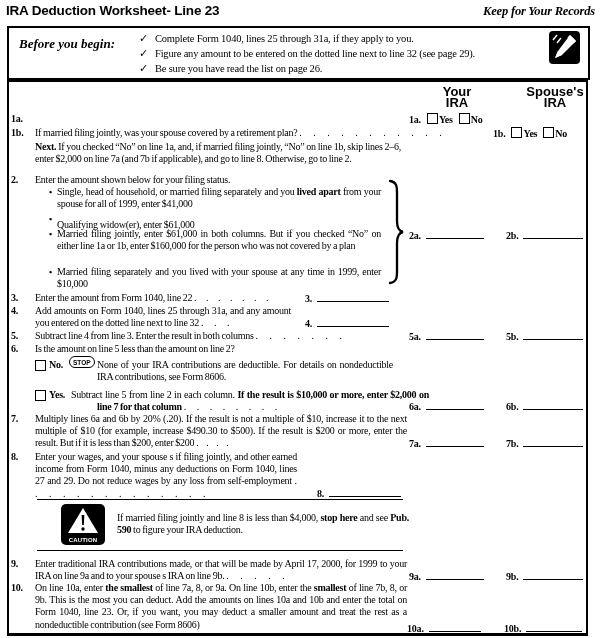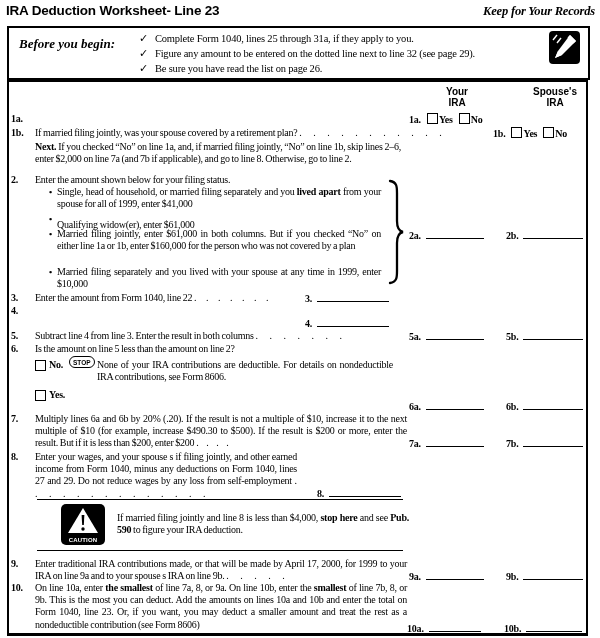--- a/index.html
+++ b/index.html
@@ -26,21 +26,21 @@
   .before-item { position:absolute; left:146px; font-size:10.5px; letter-spacing:-0.2px; white-space:nowrap;text-align:right; }
   .before-check { position:absolute; left:130px; font-size:11px; }
   .pencil-box { position:absolute; right:8px; top:3px; }
   
   .main-box {
     position:absolute; left:7px; top:80px; width:581px; height:556px;
     border:2px solid #000; border-bottom-width:3px; box-sizing:border-box;
   }
   .colhead {
     position:absolute; transform:translateX(-50%); text-align:center;
-    font-family:"Liberation Sans", sans-serif; font-weight:bold; font-size:10px; line-height:11px;
+    font-family:"Liberation Sans", sans-serif; font-weight:bold; font-size:13px; line-height:11px;
     white-space:pre-line;
   }
   .num  { position:absolute; font-weight:bold; font-size:10px; letter-spacing:-0.2px; }
   .txt  { position:absolute; font-size:10px; line-height:12.2px; letter-spacing:-0.25px; word-spacing:-0.4px; }
   .just { text-align:justify; }
   .nowrap { white-space:nowrap; }
   .dots { word-spacing:4px; letter-spacing:0; }
   .entry { position:absolute; font-weight:bold; font-size:10px; white-space:nowrap; letter-spacing:-0.2px; }
   .eline { display:inline-block; height:9px; border-bottom:1.4px solid #000; margin-left:5px; }
   .ea { width:58px; } .eb { width:60px; } .em { width:72px; }
@@ -122,37 +122,39 @@
       <path d="M2 2 C9 3 9 8 9 14 L9 42 C9 48 10 52 15 53 C10 54 9 58 9 64 L9 92 C9 98 9 103 2 104" fill="none" stroke="#000" stroke-width="2.3" stroke-linecap="round"></path>
     </svg>
     <div class="entry" style="left:400px; top:147px"><b>2a.</b><span class="eline ea"></span></div>
     <div class="entry" style="left:497px; top:147px"><b>2b.</b><span class="eline eb"></span></div>
 
     <div class="num" style="left:2px; top:210px">3.</div>
     <div class="txt nowrap" style="left:26px; top:210px"><span>Enter the amount from Form 1040, line 22</span> <span class="dots" style="word-spacing:7px">. . . . . . .</span></div>
     <div class="entry" style="left:296px; top:210px"><b>3.</b><span class="eline em"></span></div>
 
     <div class="num" style="left:2px; top:223px">4.</div>
+    <div class="txt just" style="left:26px; top:223px; width:256px"><span>Add amounts on Form 1040, lines 25 through 31a, and any amount you entered on the dotted line next to line 32</span> <span class="dots" style="word-spacing:8px">. . .</span></div>
     <div class="entry" style="left:296px; top:235px"><b>4.</b><span class="eline em"></span></div>
 
     <div class="num" style="left:2px; top:248px">5.</div>
     <div class="txt nowrap" style="left:26px; top:248px"><span>Subtract line 4 from line 3. Enter the result in both columns</span> <span class="dots" style="word-spacing:9px">. . . . . . .</span></div>
     <div class="entry" style="left:400px; top:248px"><b>5a.</b><span class="eline ea"></span></div>
     <div class="entry" style="left:497px; top:248px"><b>5b.</b><span class="eline eb"></span></div>
 
     <div class="num" style="left:2px; top:261px">6.</div>
     <div class="txt nowrap" style="left:26px; top:261px">Is the amount on line 5 less than the amount on line 2?</div>
 
     <span class="cb" style="position:absolute; left:26px; top:278px; margin:0"></span>
     <b class="num" style="left:40px; top:277px">No.</b>
     <span class="stop-badge" style="left:60px; top:274px">STOP</span>
     <div class="txt just" style="left:88px; top:277px; width:296px">None of your IRA contributions are deductible. For details on nondeductible IRA contributions, see Form 8606.</div>
 
     <span class="cb" style="position:absolute; left:26px; top:308px; margin:0"></span>
     <b class="num" style="left:40px; top:307px">Yes.</b>
+    <div class="txt just" style="left:62px; top:307px; width:332px; padding-left:26px; text-indent:-26px"><span>Subtract line 5 from line 2 in each column. </span><b>If the result is $10,000 or more, enter $2,000 on line 7 for that column</b> <span class="dots" style="word-spacing:8px">. . . . . . . .</span></div>
     <div class="entry" style="left:400px; top:318px"><b>6a.</b><span class="eline ea"></span></div>
     <div class="entry" style="left:497px; top:318px"><b>6b.</b><span class="eline eb"></span></div>
 
     <div class="num" style="left:2px; top:331px">7.</div>
     <div class="txt just" style="left:26px; top:331px; width:372px"><span>Multiply lines 6a and 6b by 20% (.20). If the result is not a multiple of $10, increase it to the next multiple of $10 (for example, increase $490.30 to $500). If the result is $200 or more, enter the result. But if it is less than $200, enter $200</span> <span class="dots" style="word-spacing:5px">. . . .</span></div>
     <div class="entry" style="left:400px; top:355px"><b>7a.</b><span class="eline ea"></span></div>
     <div class="entry" style="left:497px; top:355px"><b>7b.</b><span class="eline eb"></span></div>
 
     <div class="num" style="left:2px; top:369px">8.</div>
     <div class="txt just" style="left:26px; top:369px; width:262px"><span>Enter your wages, and your spouse s if filing jointly, and other earned income from Form 1040, minus any deductions on Form 1040, lines 27 and 29. Do not reduce wages by any loss from self-employment</span> <span class="dots" style="word-spacing:9px">. . . . . . . . . . . . . .</span></div>

